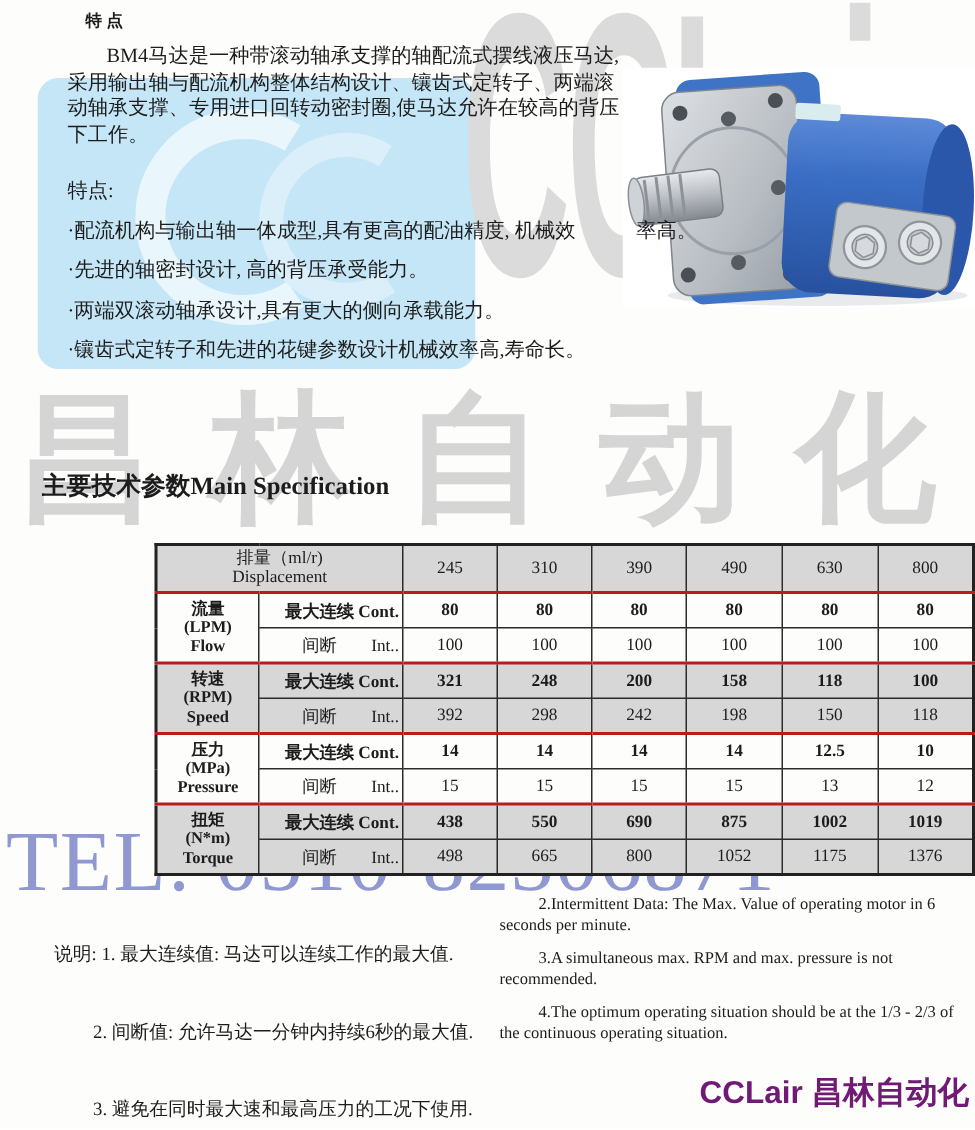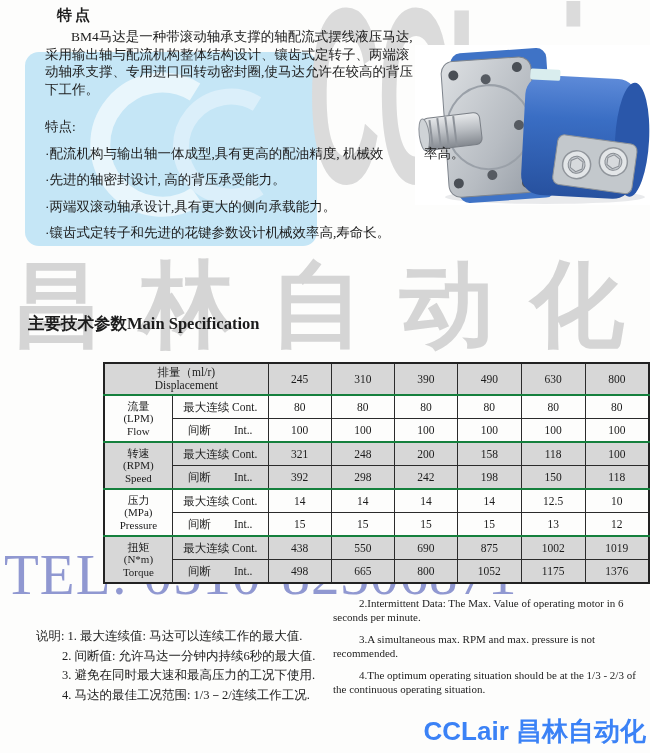--- a/index.html
+++ b/index.html
@@ -15,51 +15,51 @@
   #wm-brandcn{left:10px;top:258px;font-family:"Liberation Sans",sans-serif;
               font-weight:bold;font-size:94px;line-height:94px;color:#d5d5d5;
               letter-spacing:36px;}
   #wm-tel{left:4px;top:546px;font-size:57px;line-height:57px;
           color:rgba(124,134,201,0.85);letter-spacing:1px;}
   #wm-fax{left:18px;top:632px;font-size:60px;line-height:60px;
           color:rgba(124,134,201,0.80);letter-spacing:1px;}
 
   
   .ct{position:absolute;z-index:3;}
-  #features-heading{left:57px;top:6px;font-size:15px;font-weight:bold;letter-spacing:3px;}
+  #features-heading{left:57px;top:6px;font-size:11px;font-weight:bold;letter-spacing:3px;}
   #features-col{left:45px;top:28px;width:424px;font-size:13.5px;line-height:17.5px;}
   #features-intro{width:376px;text-indent:26px;margin:0;}
   #features-label{margin-top:20px;}
   .bullet{margin-top:9px;}
 
   #section-heading{left:28px;top:313px;font-size:16.5px;font-weight:bold;}
   #section-heading .en{font-family:"Liberation Serif",serif;}
 
   
   #spec-table{position:absolute;z-index:3;left:55px;top:362px;border-collapse:collapse;
               font-size:11.5px;}
   #spec-table td{border:1px solid #2b2b2b;text-align:center;vertical-align:middle;
                  padding:0 2px;height:22px;background:transparent;}
   #spec-table tr.shade td{background:#d7d7d7;}
-  #spec-table tr.gtop td{border-top:2px solid #15803d;}
+  #spec-table tr.gtop td{border-top:2px solid #b91c1c;font-weight:bold;}
   #spec-table{border:2px solid #222;margin-left:48px;}
   #spec-table .hcell{height:30px;line-height:13px;}
   #spec-table .plabel{font-size:11px;line-height:12.5px;}
-  #spec-table .slabel{text-align:center;}
+  #spec-table .slabel{text-align:right;}
 
   
   #notes-cn{left:36px;top:627px;width:308px;font-size:12.5px;line-height:19.5px;}
   #notes-cn .n{white-space:nowrap;}
-  #notes-cn .indent{padding-left:26px;}
+  #notes-cn .indent{padding-left:26px;margin-top:32px;}
   #notes-en{left:333px;top:597px;width:314px;font-size:11px;line-height:13.5px;}
   #notes-en p{margin:0 0 9px 0;}
   #notes-en p.indent{text-indent:26px;}
 
   #brand-footer{right:4px;top:714px;font-family:"Liberation Sans",sans-serif;
-                font-weight:bold;font-size:26px;color:#3b82f6;}
+                font-weight:bold;font-size:21px;color:#701a75;}
 
   #motor{position:absolute;z-index:2;left:415px;top:45px;}
 </style>
 </head>
 <body>
 
 <div id="page">
 
   <div class="wm" id="wm-blue-logo">
     <svg width="292" height="194" viewBox="0 0 292 194">

